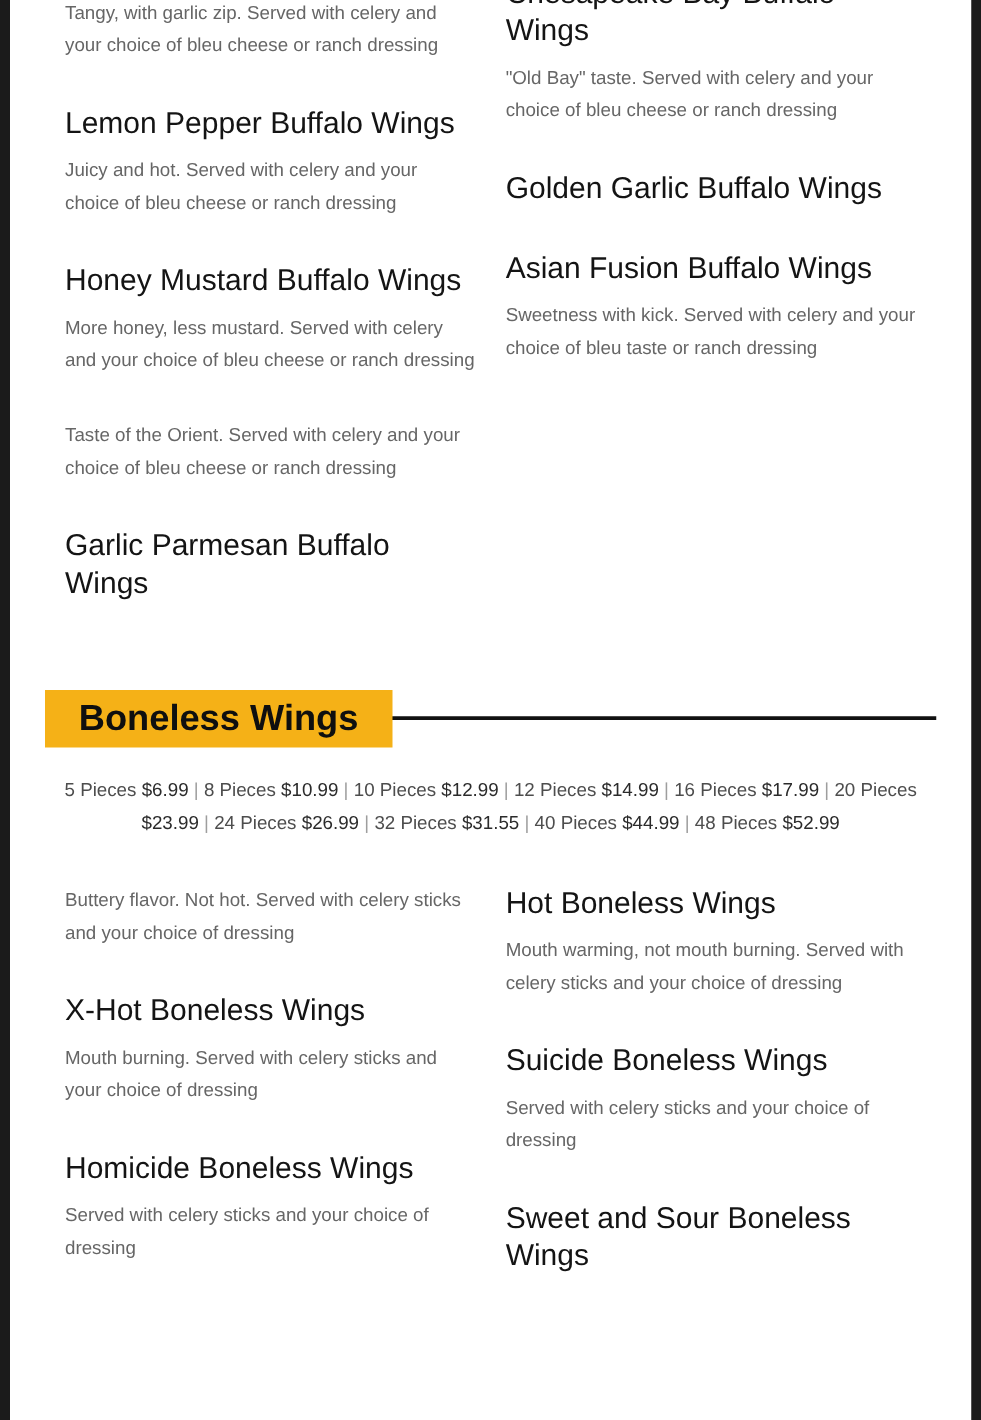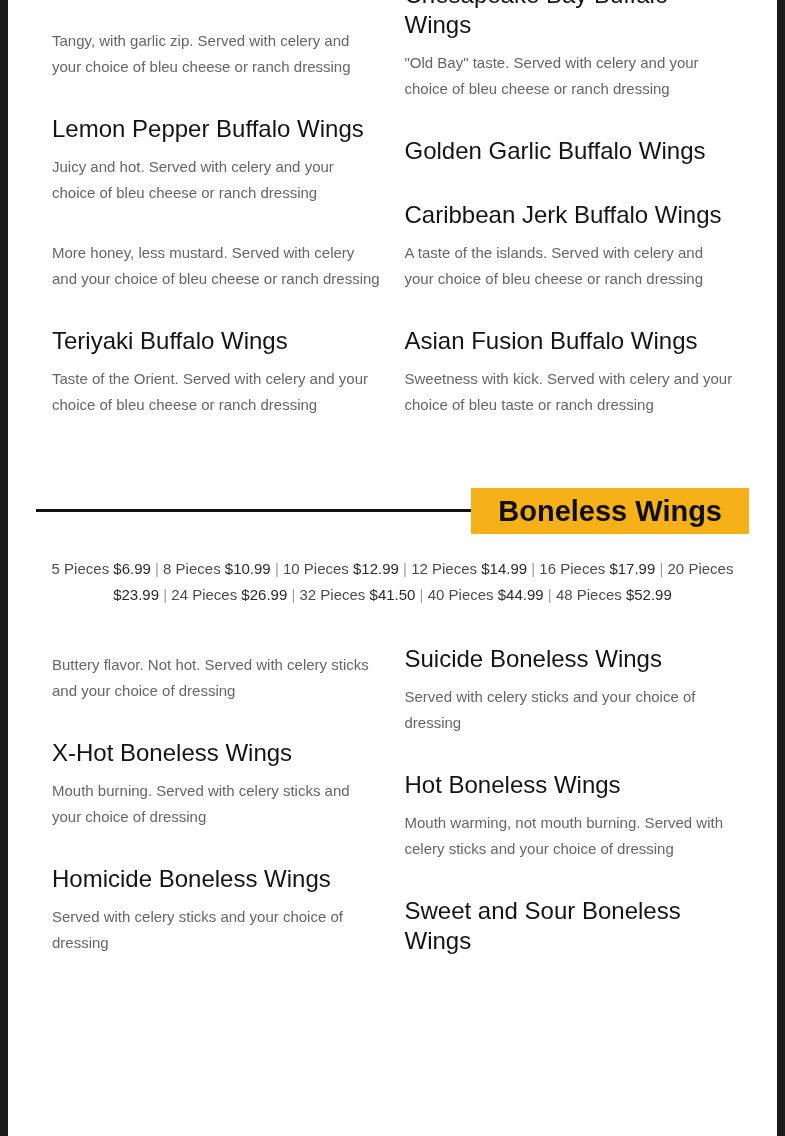--- a/index.html
+++ b/index.html
@@ -8,40 +8,40 @@
     background: var(--frame, #1b1b1b);
     font-family: "Liberation Sans", sans-serif;
   }
   .page {
     width:769px; height:100%;
     margin:0 auto;
     background: var(--page-bg, #ffffff);
   }
   .content { padding:0 44px; }
 
-  .menu-row { display:flex; gap:24px; align-items:flex-end; }
+  .menu-row { display:flex; gap:24px; align-items:flex-start; }
   .col { flex:1; min-width:0; }
   .buffalo .col-left  { margin-top:-2px; }
   .buffalo .col-right { margin-top:-20px; }
 
   .menu-item { margin-bottom:34px; }
   .item-title {
     font-size:24px; line-height:30px; font-weight:400;
     color: var(--title-color, #141414);
     margin-bottom:10px;
   }
   .item-desc {
     font-size:15px; line-height:26px;
     color: var(--desc-color, #666666);
   }
 
   .section-header {
     position:relative;
     margin:36px -16px 0;
-    text-align:right;
+    text-align:left;
     height:46px;
   }
   .section-header .rule {
     position:absolute; left:0; right:0; top:50%;
     height:3px; margin-top:-2px;
     background: var(--rule-color, #111111);
   }
   .banner {
     position:relative; display:inline-block;
     background: var(--banner-bg, #f5b117);
@@ -68,40 +68,37 @@
     <div class="menu-row buffalo">
       <div class="col col-left">
         <div class="menu-item">
           <p class="item-desc">Tangy, with garlic zip. Served with celery and your choice of bleu cheese or ranch dressing</p>
         </div>
         <div class="menu-item">
           <h3 class="item-title">Lemon Pepper Buffalo Wings</h3>
           <p class="item-desc">Juicy and hot. Served with celery and your choice of bleu cheese or ranch dressing</p>
         </div>
         <div class="menu-item">
+          <h3 class="item-title">Honey Mustard Buffalo Wings</h3>
           <p class="item-desc">More honey, less mustard. Served with celery and your choice of bleu cheese or ranch dressing</p>
         </div>
         <div class="menu-item">
-          <h3 class="item-title">Teriyaki Buffalo Wings</h3>
           <p class="item-desc">Taste of the Orient. Served with celery and your choice of bleu cheese or ranch dressing</p>
         </div>
         <div class="menu-item">
+          <h3 class="item-title">Garlic Parmesan Buffalo Wings</h3>
         </div>
       </div>
       <div class="col col-right">
         <div class="menu-item">
           <h3 class="item-title">Chesapeake Bay Buffalo Wings</h3>
           <p class="item-desc">"Old Bay" taste. Served with celery and your choice of bleu cheese or ranch dressing</p>
         </div>
         <div class="menu-item">
           <h3 class="item-title">Golden Garlic Buffalo Wings</h3>
-        </div>
-        <div class="menu-item">
-          <h3 class="item-title">Caribbean Jerk Buffalo Wings</h3>
-          <p class="item-desc">A taste of the islands. Served with celery and your choice of bleu cheese or ranch dressing</p>
         </div>
         <div class="menu-item">
           <h3 class="item-title">Asian Fusion Buffalo Wings</h3>
           <p class="item-desc">Sweetness with kick. Served with celery and your choice of bleu taste or ranch dressing</p>
         </div>
       </div>
     </div>
 
     <div class="section-header">
       <div class="rule"></div>
@@ -116,21 +113,21 @@
       <span><span class="pcs">10 Pieces</span> <span class="amt">$12.99</span></span>
       <span class="sep">|</span>
       <span><span class="pcs">12 Pieces</span> <span class="amt">$14.99</span></span>
       <span class="sep">|</span>
       <span><span class="pcs">16 Pieces</span> <span class="amt">$17.99</span></span>
       <span class="sep">|</span>
       <span><span class="pcs">20 Pieces</span> <span class="amt">$23.99</span></span>
       <span class="sep">|</span>
       <span><span class="pcs">24 Pieces</span> <span class="amt">$26.99</span></span>
       <span class="sep">|</span>
-      <span><span class="pcs">32 Pieces</span> <span class="amt">$41.50</span></span>
+      <span><span class="pcs">32 Pieces</span> <span class="amt">$31.55</span></span>
       <span class="sep">|</span>
       <span><span class="pcs">40 Pieces</span> <span class="amt">$44.99</span></span>
       <span class="sep">|</span>
       <span><span class="pcs">48 Pieces</span> <span class="amt">$52.99</span></span>
     </p>
 
     <div class="menu-row boneless">
       <div class="col">
         <div class="menu-item">
           <p class="item-desc">Buttery flavor. Not hot. Served with celery sticks and your choice of dressing</p>
@@ -139,26 +136,26 @@
           <h3 class="item-title">X-Hot Boneless Wings</h3>
           <p class="item-desc">Mouth burning. Served with celery sticks and your choice of dressing</p>
         </div>
         <div class="menu-item">
           <h3 class="item-title">Homicide Boneless Wings</h3>
           <p class="item-desc">Served with celery sticks and your choice of dressing</p>
         </div>
       </div>
       <div class="col">
         <div class="menu-item">
+          <h3 class="item-title">Hot Boneless Wings</h3>
+          <p class="item-desc">Mouth warming, not mouth burning. Served with celery sticks and your choice of dressing</p>
+        </div>
+        <div class="menu-item">
           <h3 class="item-title">Suicide Boneless Wings</h3>
           <p class="item-desc">Served with celery sticks and your choice of dressing</p>
-        </div>
-        <div class="menu-item">
-          <h3 class="item-title">Hot Boneless Wings</h3>
-          <p class="item-desc">Mouth warming, not mouth burning. Served with celery sticks and your choice of dressing</p>
         </div>
         <div class="menu-item">
           <h3 class="item-title">Sweet and Sour Boneless Wings</h3>
 
         </div>
       </div>
     </div>
 
   </div>
 </div>

